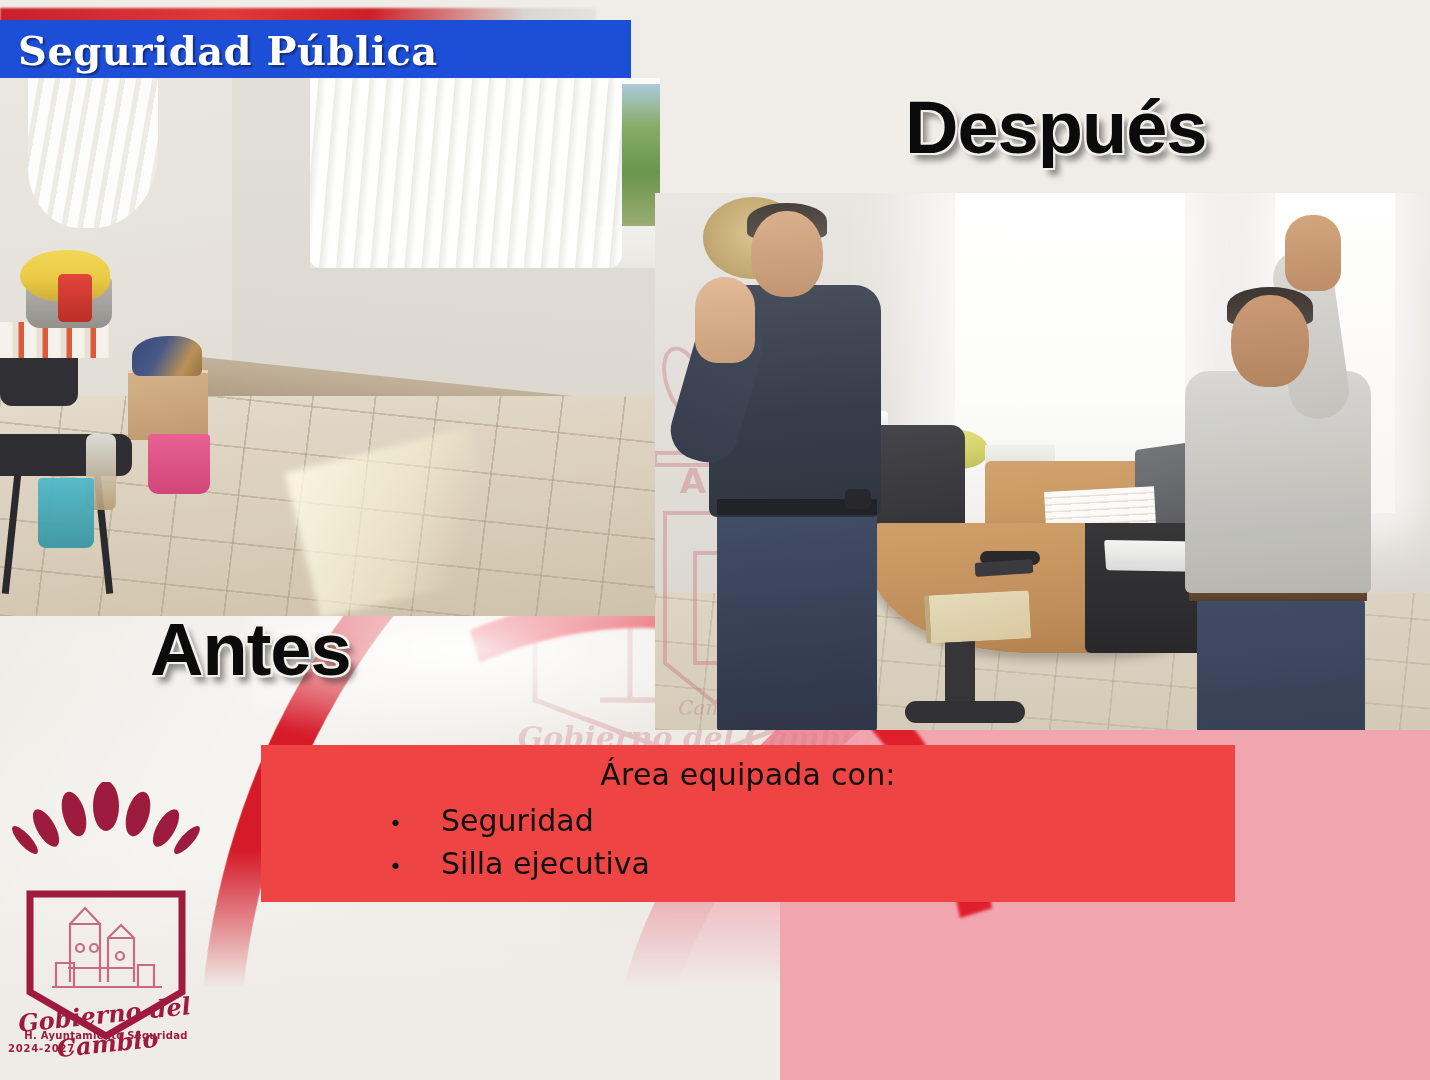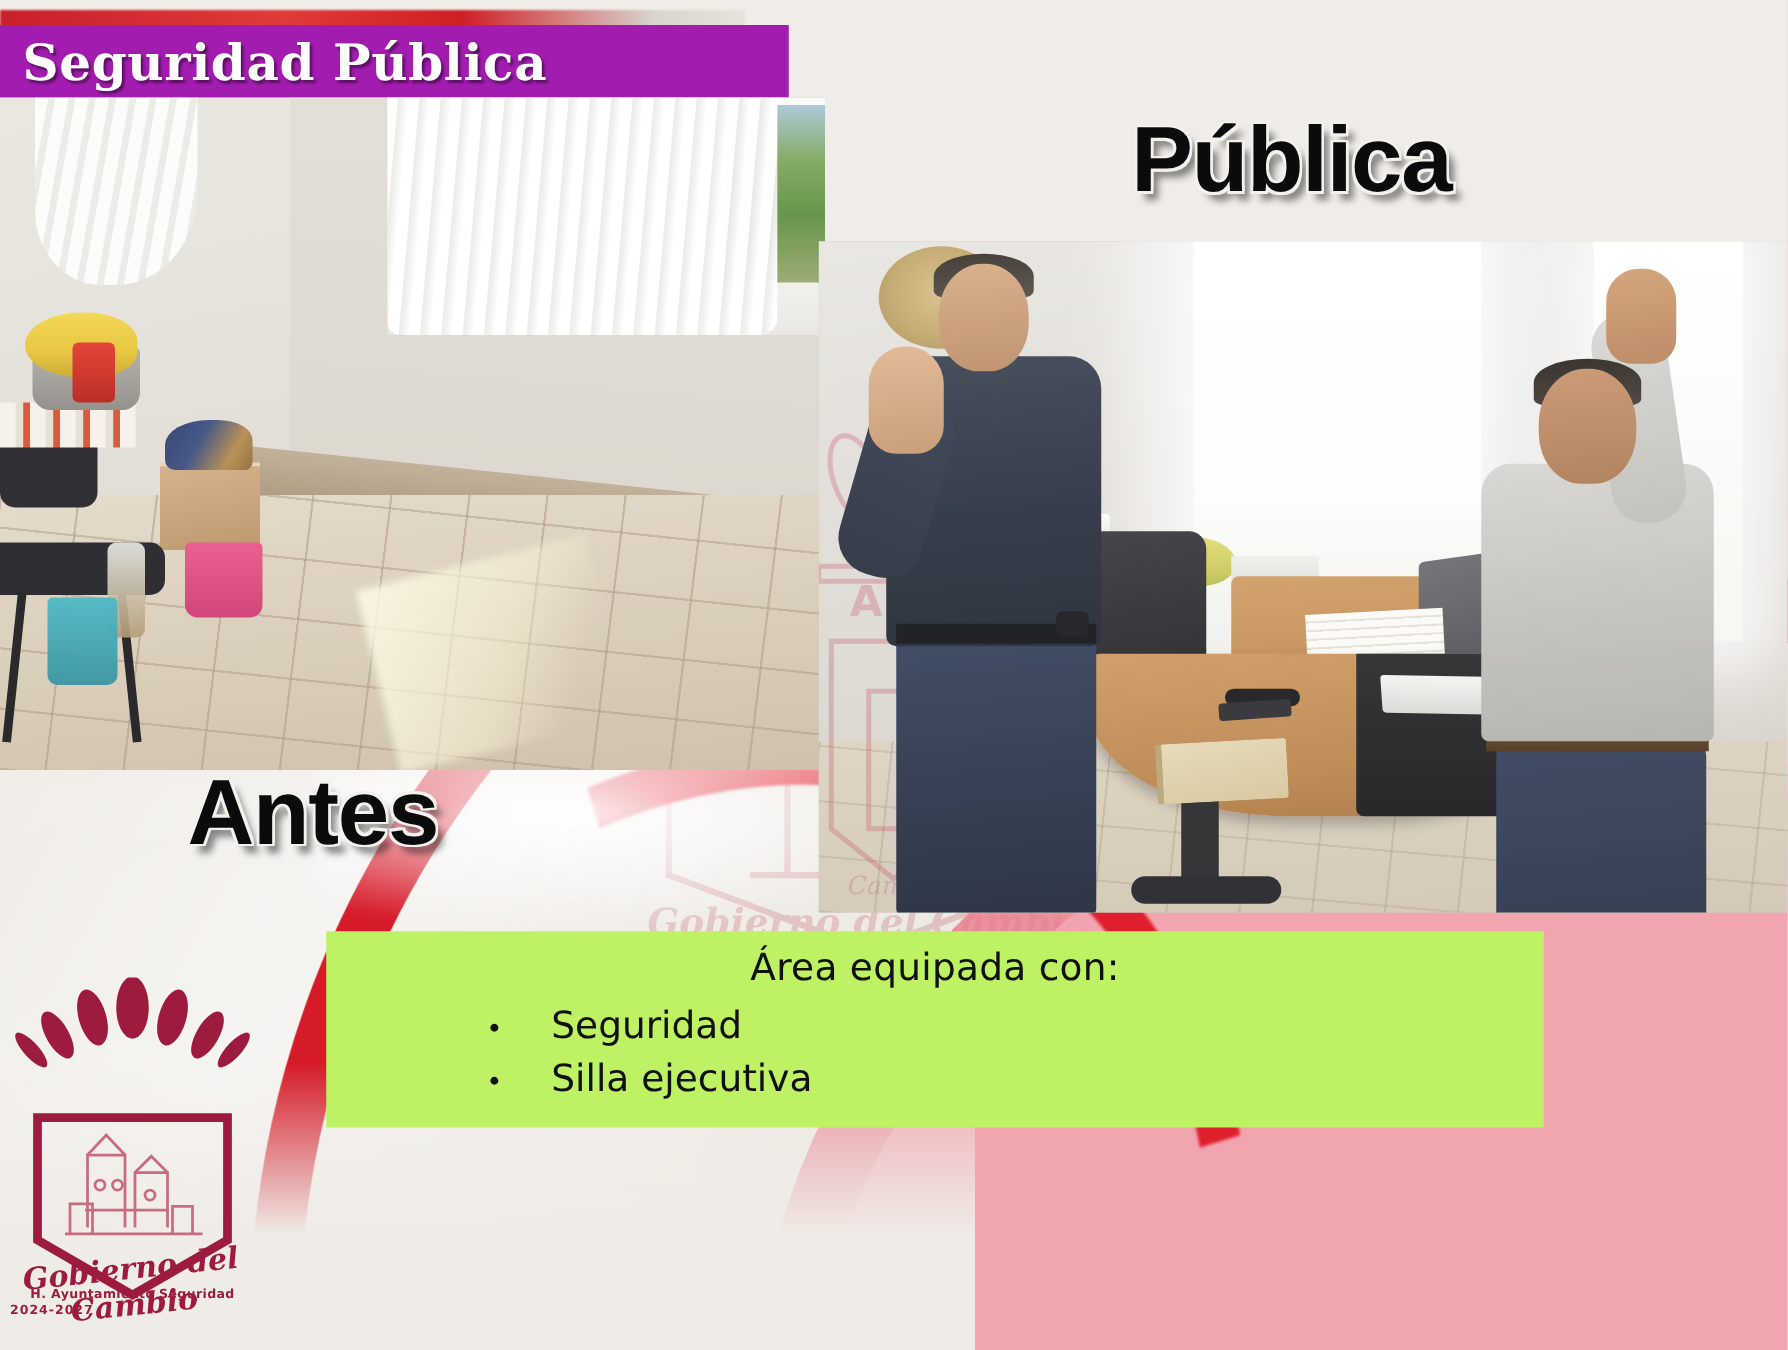--- a/index.html
+++ b/index.html
@@ -103,21 +103,21 @@
     position: absolute;
     left: 0; top: 8px;
     width: 596px; height: 22px;
     background: linear-gradient(90deg,#c9202c 0%,#e03a3a 38%,#cf1f26 62%,#d9d5cf 88%,#e6e3dd 100%);
     filter: blur(0.8px);
   }
   .banner {
     position: absolute;
     left: 0; top: 20px;
     width: 631px; height: 60px;
-    background: #a21caf;
+    background: #1d4ed8;
     display: flex;
     align-items: center;
   }
   .banner-title {
     color: #ffffff;
     font-family: "DejaVu Serif", serif;
     font-weight: bold;
     font-size: 40px;
     letter-spacing: 0.5px;
     padding-left: 18px;
@@ -384,21 +384,21 @@
     white-space: nowrap;
   }
   .title-despues { left: 905px; top: 85px; font-size: 74px; }
   .title-antes   { left: 150px; top: 607px; font-size: 74px; }
 
   
   .caption-box {
     position: absolute;
     left: 261px; top: 745px;
     width: 974px; height: 157px;
-    background: #bef264;
+    background: #ef4444;
     padding: 12px 0 0 0;
   }
   .caption-head {
     text-align: center;
     font-size: 30px;
     color: #111111;
     font-family: "DejaVu Sans", sans-serif;
     letter-spacing: 0.2px;
     margin-bottom: 8px;
   }
@@ -587,21 +587,21 @@
       <div class="p2-torso"></div>
       <div class="p2-arm"></div>
       <div class="p2-hand"></div>
       <div class="p2-hair"></div>
       <div class="p2-head"></div>
     </div>
 
     <div class="photo-tint"></div>
   </div>
 
-  <div class="outline-title title-despues">Pública</div>
+  <div class="outline-title title-despues">Después</div>
 
   <div class="outline-title title-antes">Antes</div>
 
   <div class="caption-box">
     <div class="caption-head">Área equipada con:</div>
     <ul class="caption-list">
       <li class="caption-item">
         <span class="caption-bullet">•</span>
         <span>Seguridad</span>
       </li>

